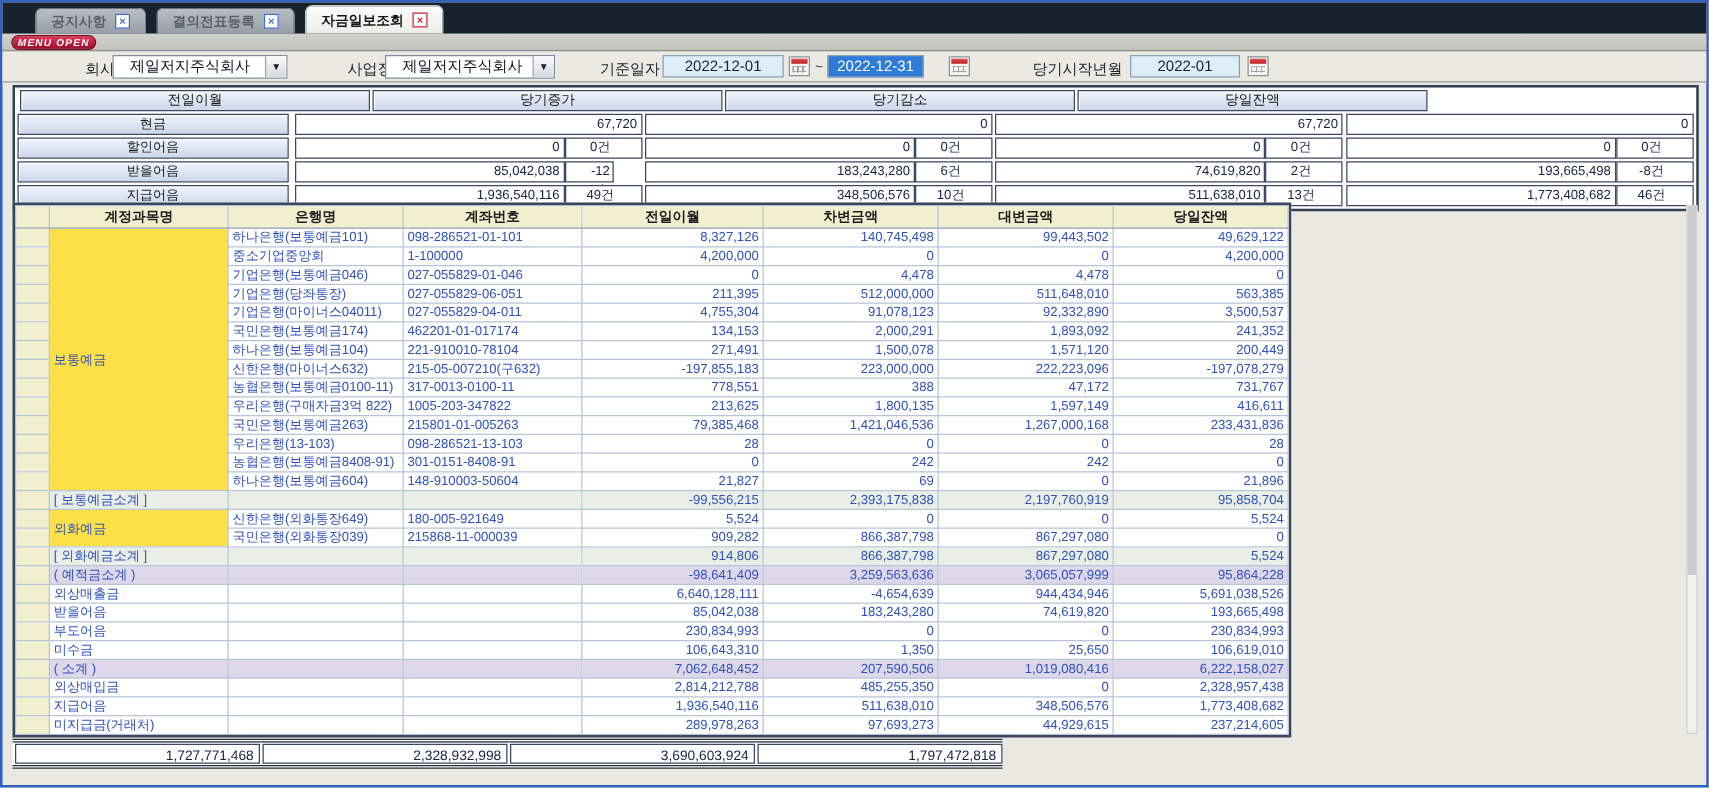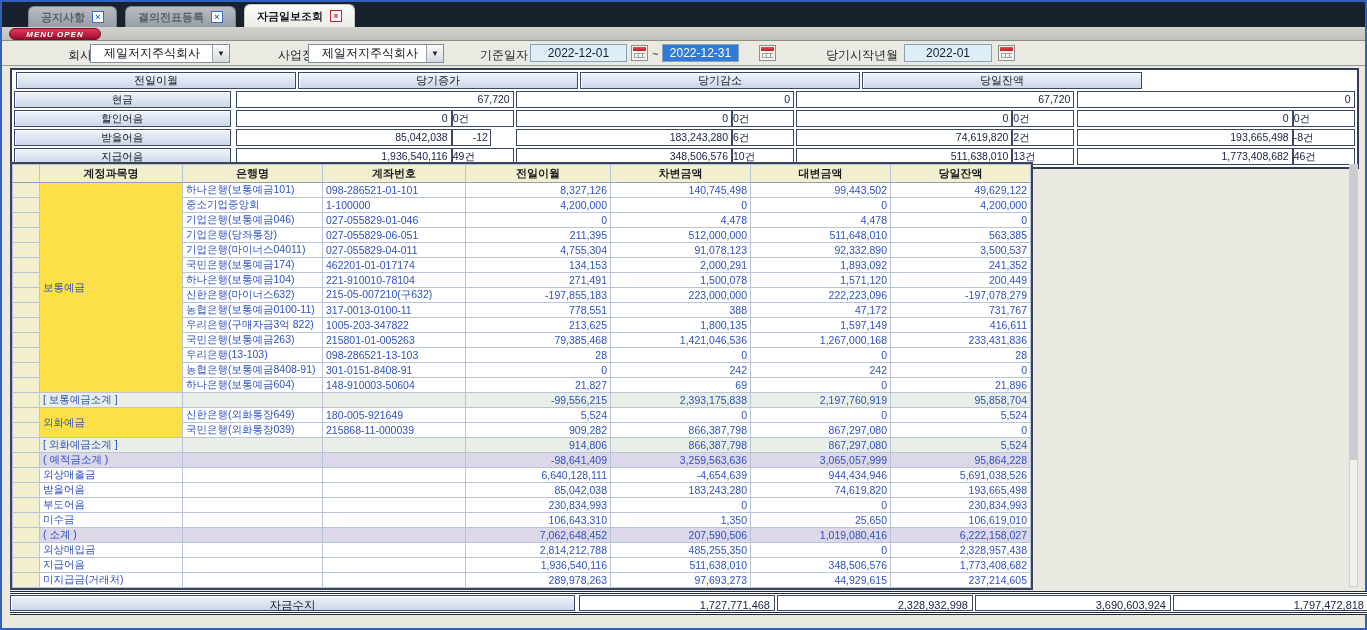--- a/index.html
+++ b/index.html
@@ -11,21 +11,21 @@
   .tabbar { position:absolute; left:0; top:0; width:100%; height:25px; background:#18222e; display:flex; align-items:flex-end; padding-left:26px; }
   .tab { height:21px; display:flex; align-items:center; justify-content:center; gap:7px; padding:0 12px; margin-right:8px;
          border-radius:6px 6px 0 0; background:linear-gradient(#b9bdc3,#989ea6); color:#596069; font-size:11px; font-weight:bold;
          border:1px solid #7d848c; border-bottom:none; cursor:default; }
   .tab.active { height:23px; background:linear-gradient(#fbfbf9,#ededE8); color:#14141e; border-color:#c9c9c4; }
   .closebox { width:12px; height:12px; background:#fff; border:1px solid #3a6cd0; color:#3a6cd0; font-size:9px; line-height:10px; text-align:center; font-weight:bold; }
   .tab.active .closebox { border-color:#cc2233; color:#cc2233; }
 
   
   .menustrip { position:absolute; left:0; top:25px; width:100%; height:14px; background:linear-gradient(#d2d2cc,#c2c2bc); border-bottom:1px solid #8e8e88; }
-  .menu-open { position:absolute; left:7px; top:1px; width:92px; height:12px; border-radius:7px;
+  .menu-open { position:absolute; left:7px; top:1px; width:68px; height:12px; border-radius:7px;
                background:linear-gradient(#e23a58,#9c0e2e); color:#fff; font-size:8px; font-weight:bold; font-style:italic;
                text-align:center; line-height:12px; letter-spacing:1px; border:1px solid #7c0b24; cursor:pointer; }
 
   
   .filterbar { position:absolute; left:0; top:40px; width:100%; height:24px; background:#ebeae2; border-bottom:1px solid #9a9a94; }
   .flabel { position:absolute; top:5px; font-size:12px; color:#20242c; }
   .select { position:absolute; top:2px; height:19px; background:#fff; border:1px solid #7e8e9e; display:flex; align-items:center;padding-left:10px; }
   .sel-text { flex:1; font-size:12px; color:#101018; padding-left:3px; white-space:nowrap; overflow:hidden; }
   .sel-arrow { width:17px; height:100%; background:linear-gradient(#fcfcfc,#d4d8de); border-left:1px solid #9aa4ae; color:#222; font-size:8px; display:flex; align-items:center; justify-content:center; cursor:pointer; }
   .dateinput { position:absolute; top:2px; height:18px; background:#ddeef9; border:1px solid #8aa0b4; font-size:12px; color:#102030; text-align:center; line-height:16px; cursor:text; }
@@ -41,21 +41,21 @@
   .srow { display:flex; margin-bottom:2px; }
   .srow:last-child { margin-bottom:0; }
   .scell { border:1px solid #3a4766; height:17px; font-size:10.5px; line-height:15px; }
   .shead, .slabel { background:linear-gradient(#f0f4fb,#ccd7e9); text-align:center; color:#15181f; box-shadow:inset 1px 1px 0 #fff; }
   .shead { font-size:11px; }
   .slabel { width:218px; margin-right:3px; }
   .sheadlabel { width:218px; margin-right:3px; }
   .sgroup { display:flex; width:280px; margin-left:2px; }
   .sheadcell { width:280px; margin-left:2px; }
   .samount { background:#fff; text-align:right; color:#14213f; padding-right:3px; }
-  .scount { background:#fff; text-align:left; color:#14213f; padding-right:5px; border-left:1px solid #3a4766; }
+  .scount { background:#fff; text-align:center; color:#14213f; padding-right:5px; border-left:1px solid #3a4766; }
 
   
   .gridwrap { position:absolute; left:8px; top:160px; width:1023px; background:#fff; border:2px solid #39435a; }
   table.grid { border-collapse:collapse; table-layout:fixed; width:100%; }
   table.grid td, table.grid th { border:1px solid #b7c4d8; overflow:hidden; white-space:nowrap; }
   table.grid th { height:18px; background:#f1efce; font-size:11px; font-weight:bold; color:#1c1c22; border-bottom:1px solid #8fa0b8; }
   table.grid td { height:15px; font-size:10.5px; color:#2e51bd; padding:0 3px; }
   td.selcell { background:#f1efce; border-color:#a9b6c9; }
   th.selcell { background:#f1efce; }
   td.txt { text-align:left; }
@@ -487,20 +487,19 @@
           </tr>
         </tbody>
     </table>
   </div>
 
   <div class="vscroll">
     <div class="vthumb"></div>
   </div>
 
   <div class="footer">
-    <div class="flabelcell">자금수지</div>
   <div class="fval">1,727,771,468</div>
       <div class="fval">2,328,932,998</div>
       <div class="fval">3,690,603,924</div>
       <div class="fval">1,797,472,818</div>
     </div>
 
 </div>
 
 </body></html>

